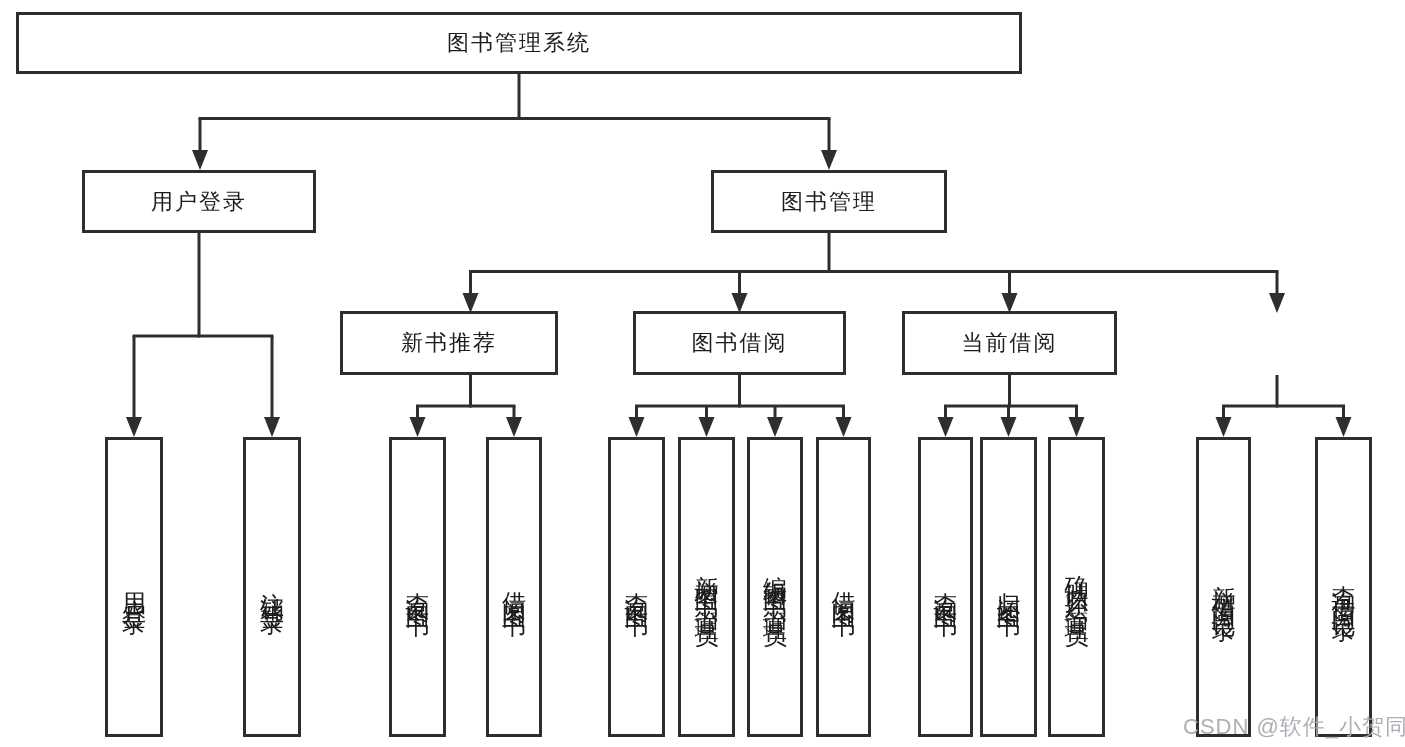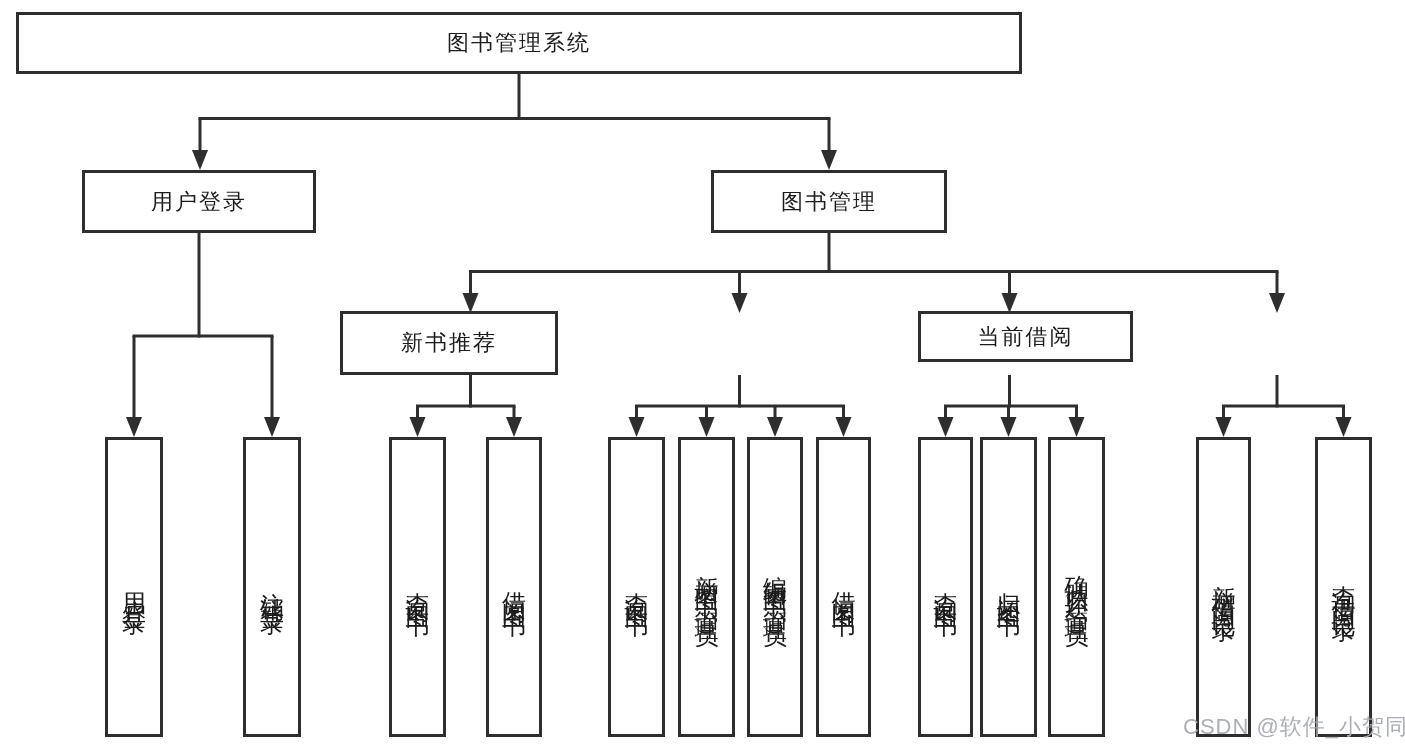--- a/index.html
+++ b/index.html
@@ -35,21 +35,21 @@
     letter-spacing:1px;
     z-index:10;
     white-space:nowrap;
   }
   
   .n-root      { left:16px;  top:12px;  width:1006px; height:62px; }
   .n-user      { left:82px;  top:170px; width:234px;  height:63px; }
   .n-bookmgmt  { left:711px; top:170px; width:236px;  height:63px; }
   .n-newbook   { left:340px; top:311px; width:218px;  height:64px; }
   .n-borrow    { left:633px; top:311px; width:213px;  height:64px; }
-  .n-current   { left:902px; top:311px; width:215px;  height:51px;margin-left:16px; }
+  .n-current   { left:902px; top:311px; width:215px;  height:64px; }
   .n-records   { left:1170px;top:311px; width:214px;  height:64px; }
   .lf { top:437px; height:300px; }
   .l-ul-login   { left:105px;  width:58px; }
   .l-ul-logout  { left:243px;  width:58px; }
   .l-nb-query   { left:389px;  width:57px; }
   .l-nb-borrow  { left:486px;  width:56px; }
   .l-bb-query   { left:608px;  width:57px; }
   .l-bb-add     { left:678px;  width:57px; }
   .l-bb-edit    { left:747px;  width:56px; }
   .l-bb-borrow  { left:816px;  width:55px; }
@@ -129,20 +129,21 @@
       <polygon points="1335.5,417 1351.5,417 1343.5,437"></polygon>
     </g>
   </svg>
 
   <div class="node n-root">图书管理系统</div>
 
   <div class="node n-user">用户登录</div>
   <div class="node n-bookmgmt">图书管理</div>
 
   <div class="node n-newbook">新书推荐</div>
+  <div class="node n-borrow">图书借阅</div>
   <div class="node n-current">当前借阅</div>
 
   <div class="node leaf lf l-ul-login">用户登录</div>
   <div class="node leaf lf l-ul-logout">注销登录</div>
 
   <div class="node leaf lf l-nb-query">查询图书</div>
   <div class="node leaf lf l-nb-borrow">借阅图书</div>
 
   <div class="node leaf lf l-bb-query">查询图书</div>
   <div class="node leaf lf l-bb-add">新增图书（管理员）</div>

